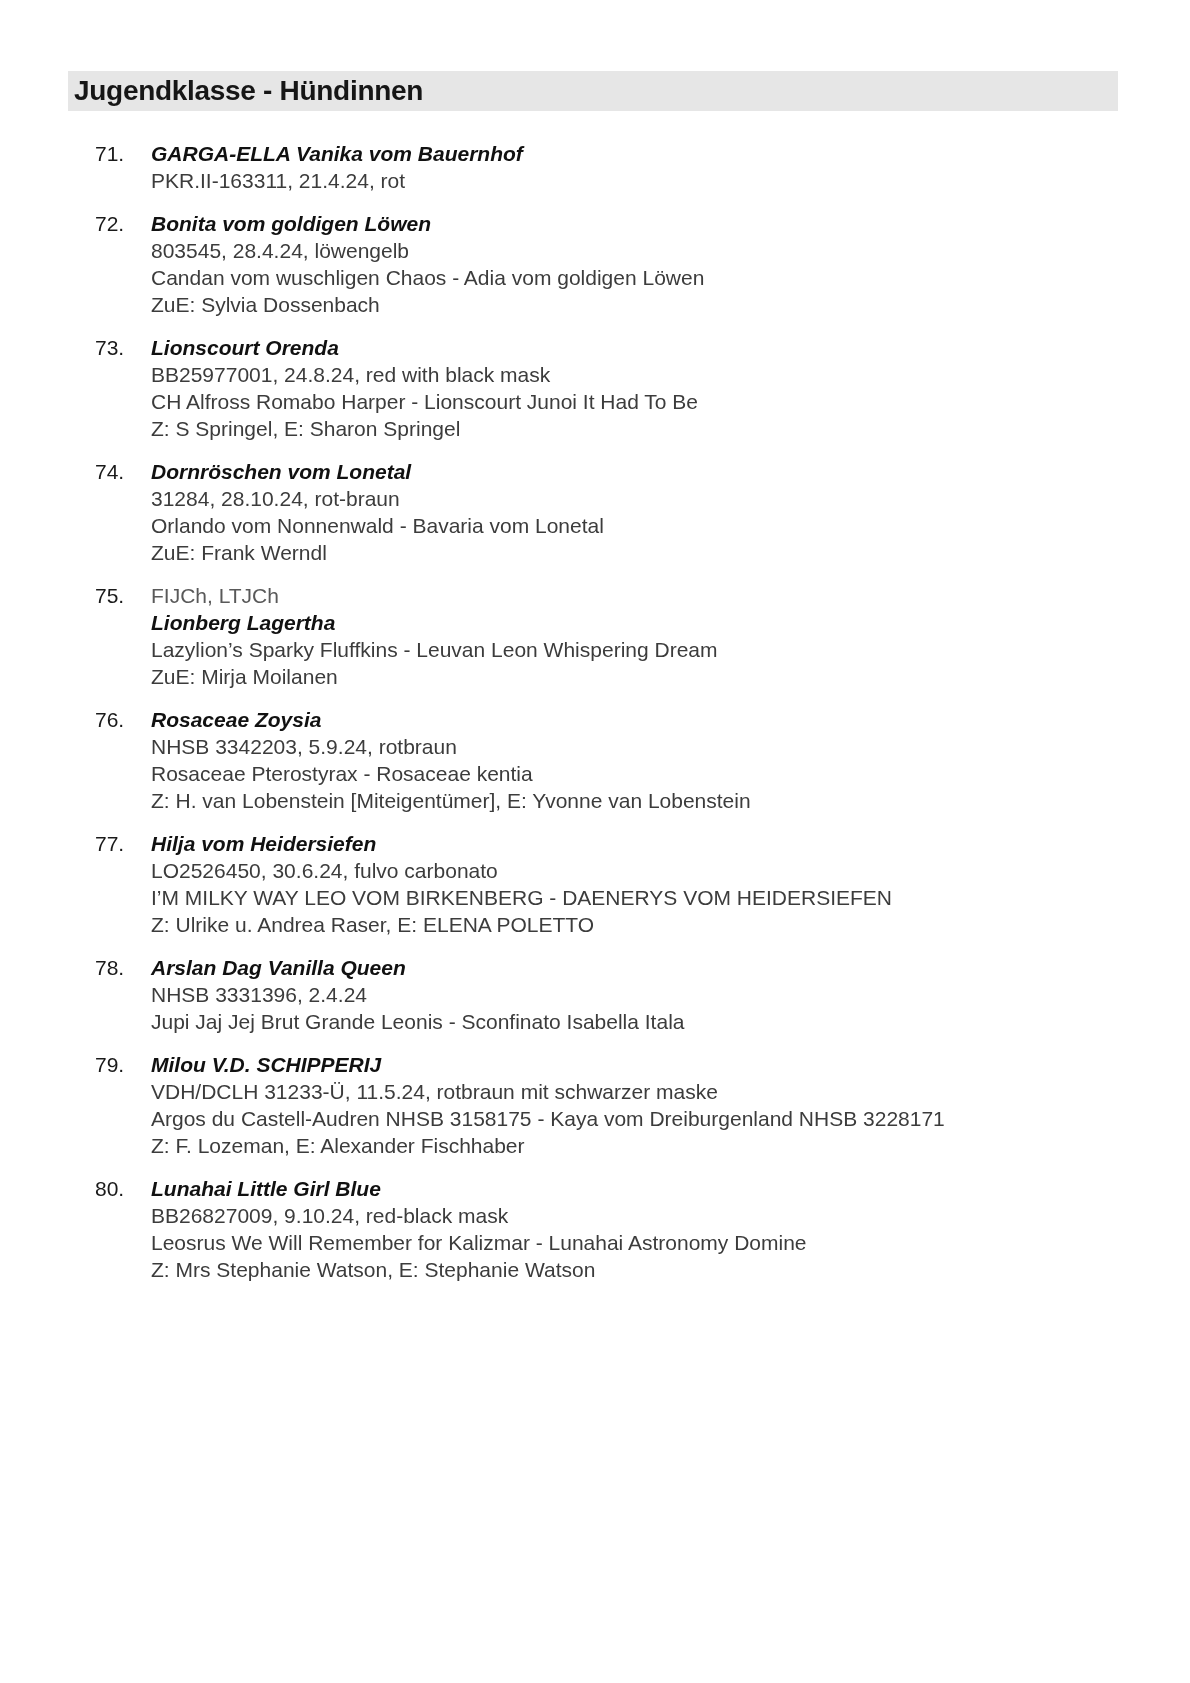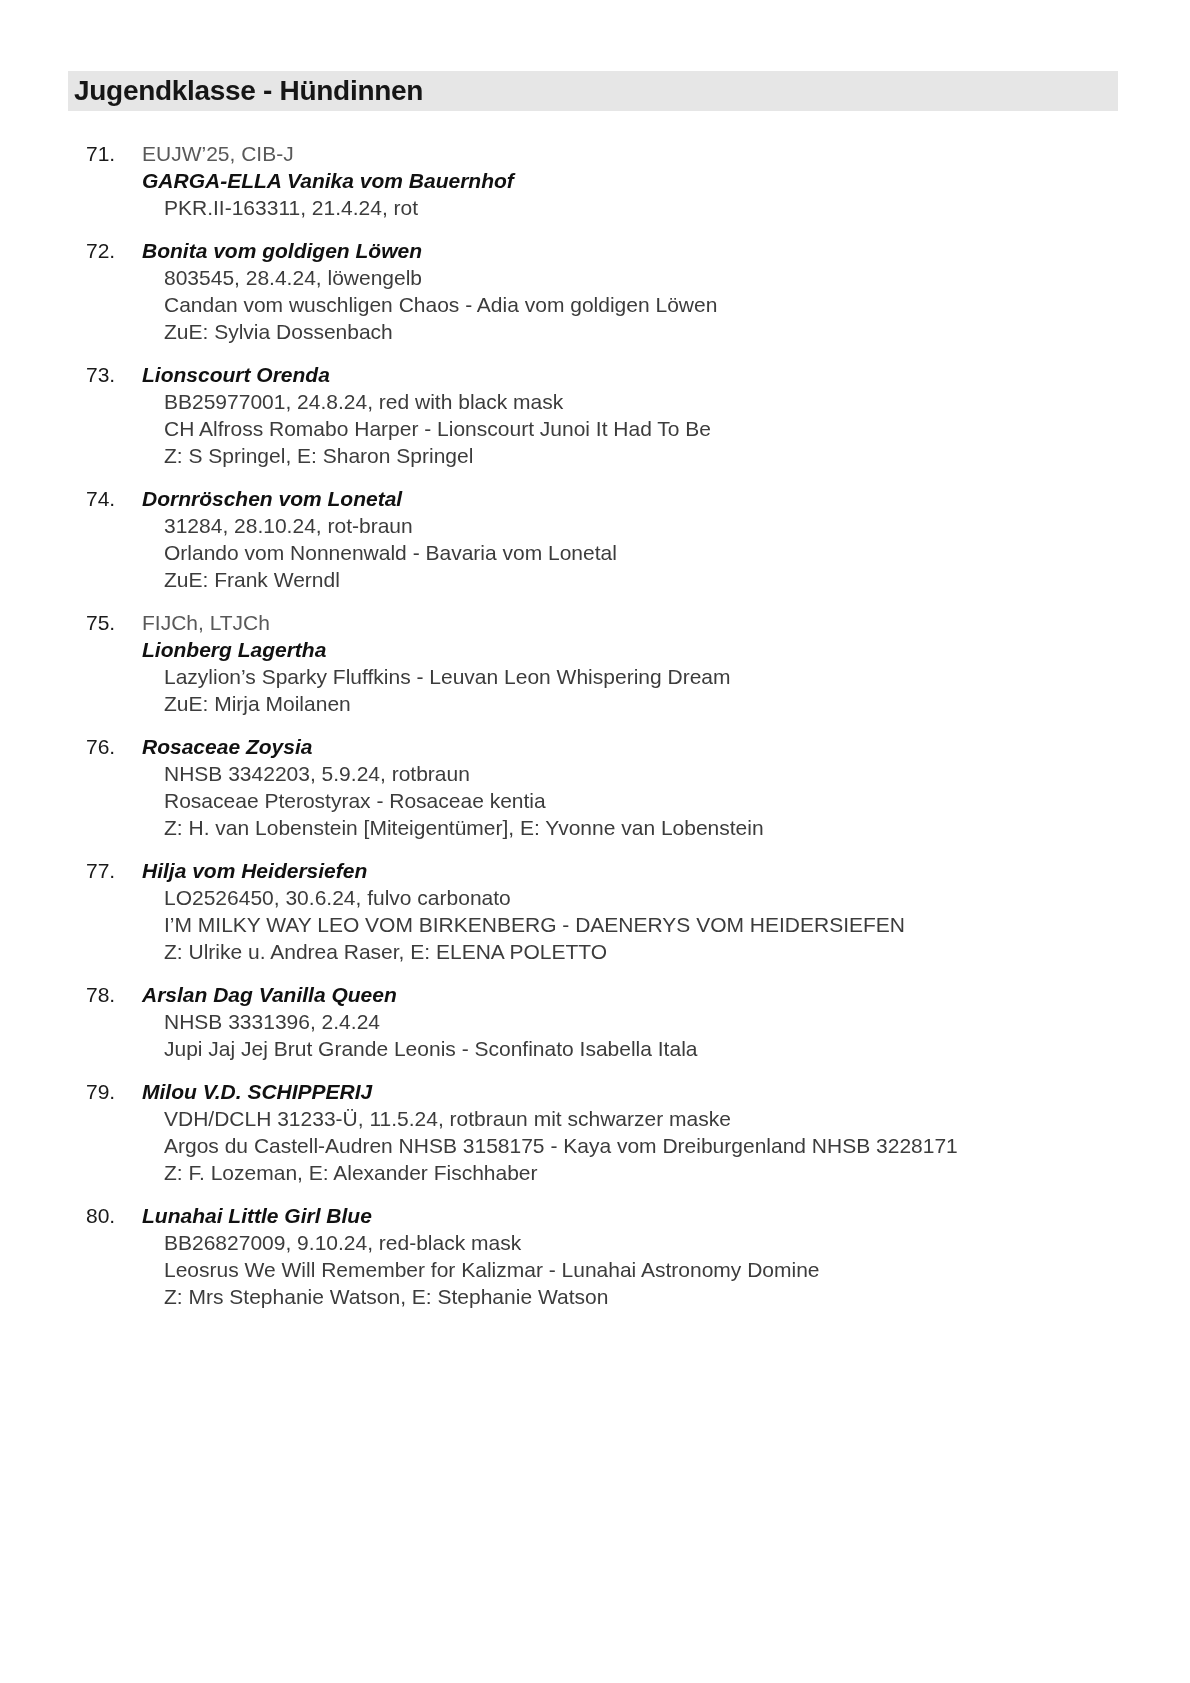--- a/index.html
+++ b/index.html
@@ -33,21 +33,21 @@
     padding-left: 6px;
   }
   .section-title {
     font-size: 28px;
     font-weight: 700;
     color: var(--header-text);
     letter-spacing: -0.3px;
   }
   .entries {
     position: absolute;
-    left: 86px;
+    left: 95px;
     top: 140px;
     width: 1010px;
   }
   .entry {
     display: flex;
     margin-bottom: 16px;
   }
   .entry-number {
     width: 56px;
     flex: 0 0 56px;
@@ -62,34 +62,33 @@
     font-size: 21px;
     line-height: 27px;
     white-space: nowrap;
   }
   .entry-titles { color: var(--muted-text); }
   .entry-name {
     color: var(--name-text);
     font-weight: 700;
     font-style: italic;
   }
-  .entry-line { color: var(--body-text); margin-left: 22px; }
+  .entry-line { color: var(--body-text); }
 </style>
 </head>
 <body>
 
 <div class="page">
   <div class="section-header">
     <span class="section-title">Jugendklasse - Hündinnen</span>
   </div>
   <div class="entries" id="entries">
   <div class="entry">
     <div class="entry-number">71.</div>
     <div class="entry-body">
-      <div class="entry-titles">EUJW’25, CIB-J</div>
       <div class="entry-name">GARGA-ELLA Vanika vom Bauernhof</div>
       <div class="entry-line">PKR.II-163311, 21.4.24, rot</div>
     </div>
   </div>
 
   <div class="entry">
     <div class="entry-number">72.</div>
     <div class="entry-body">
 
       <div class="entry-name">Bonita vom goldigen Löwen</div>

